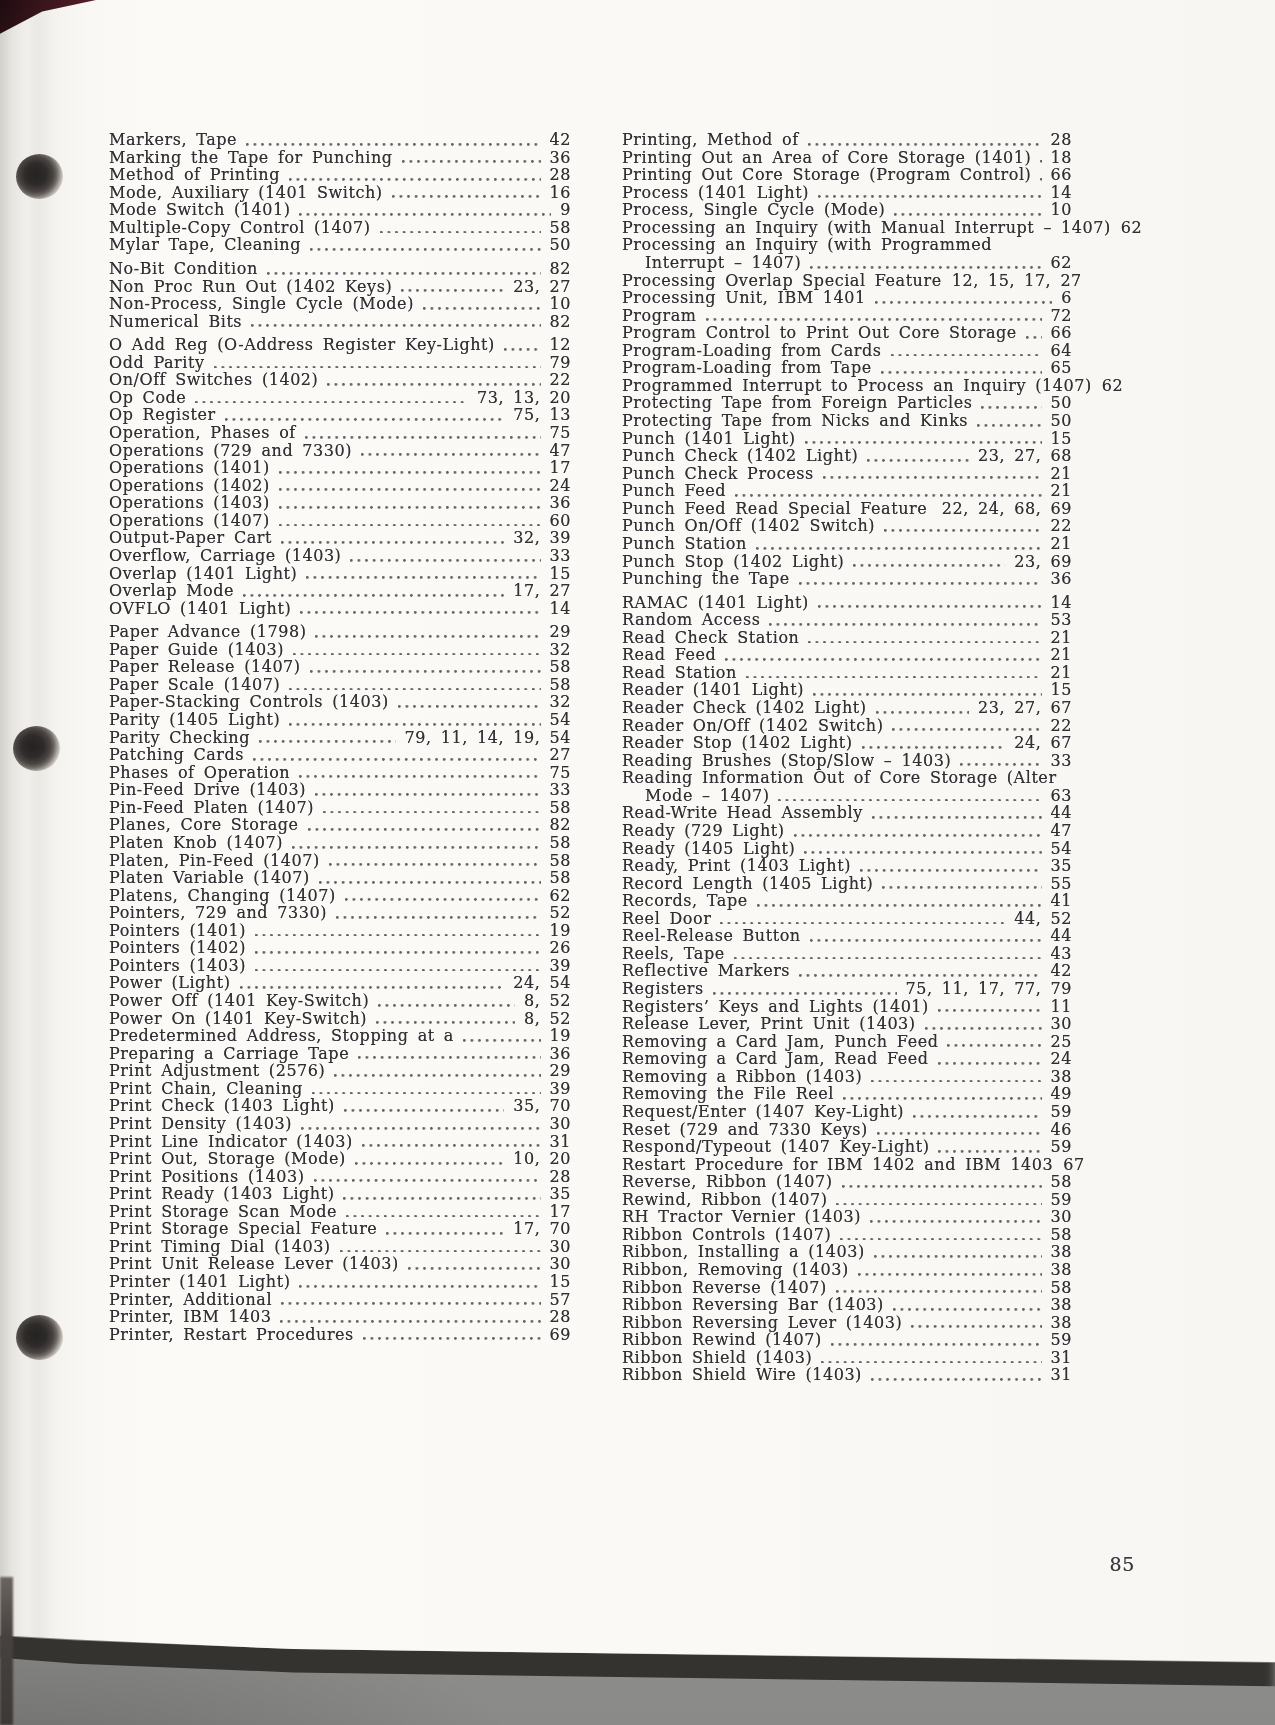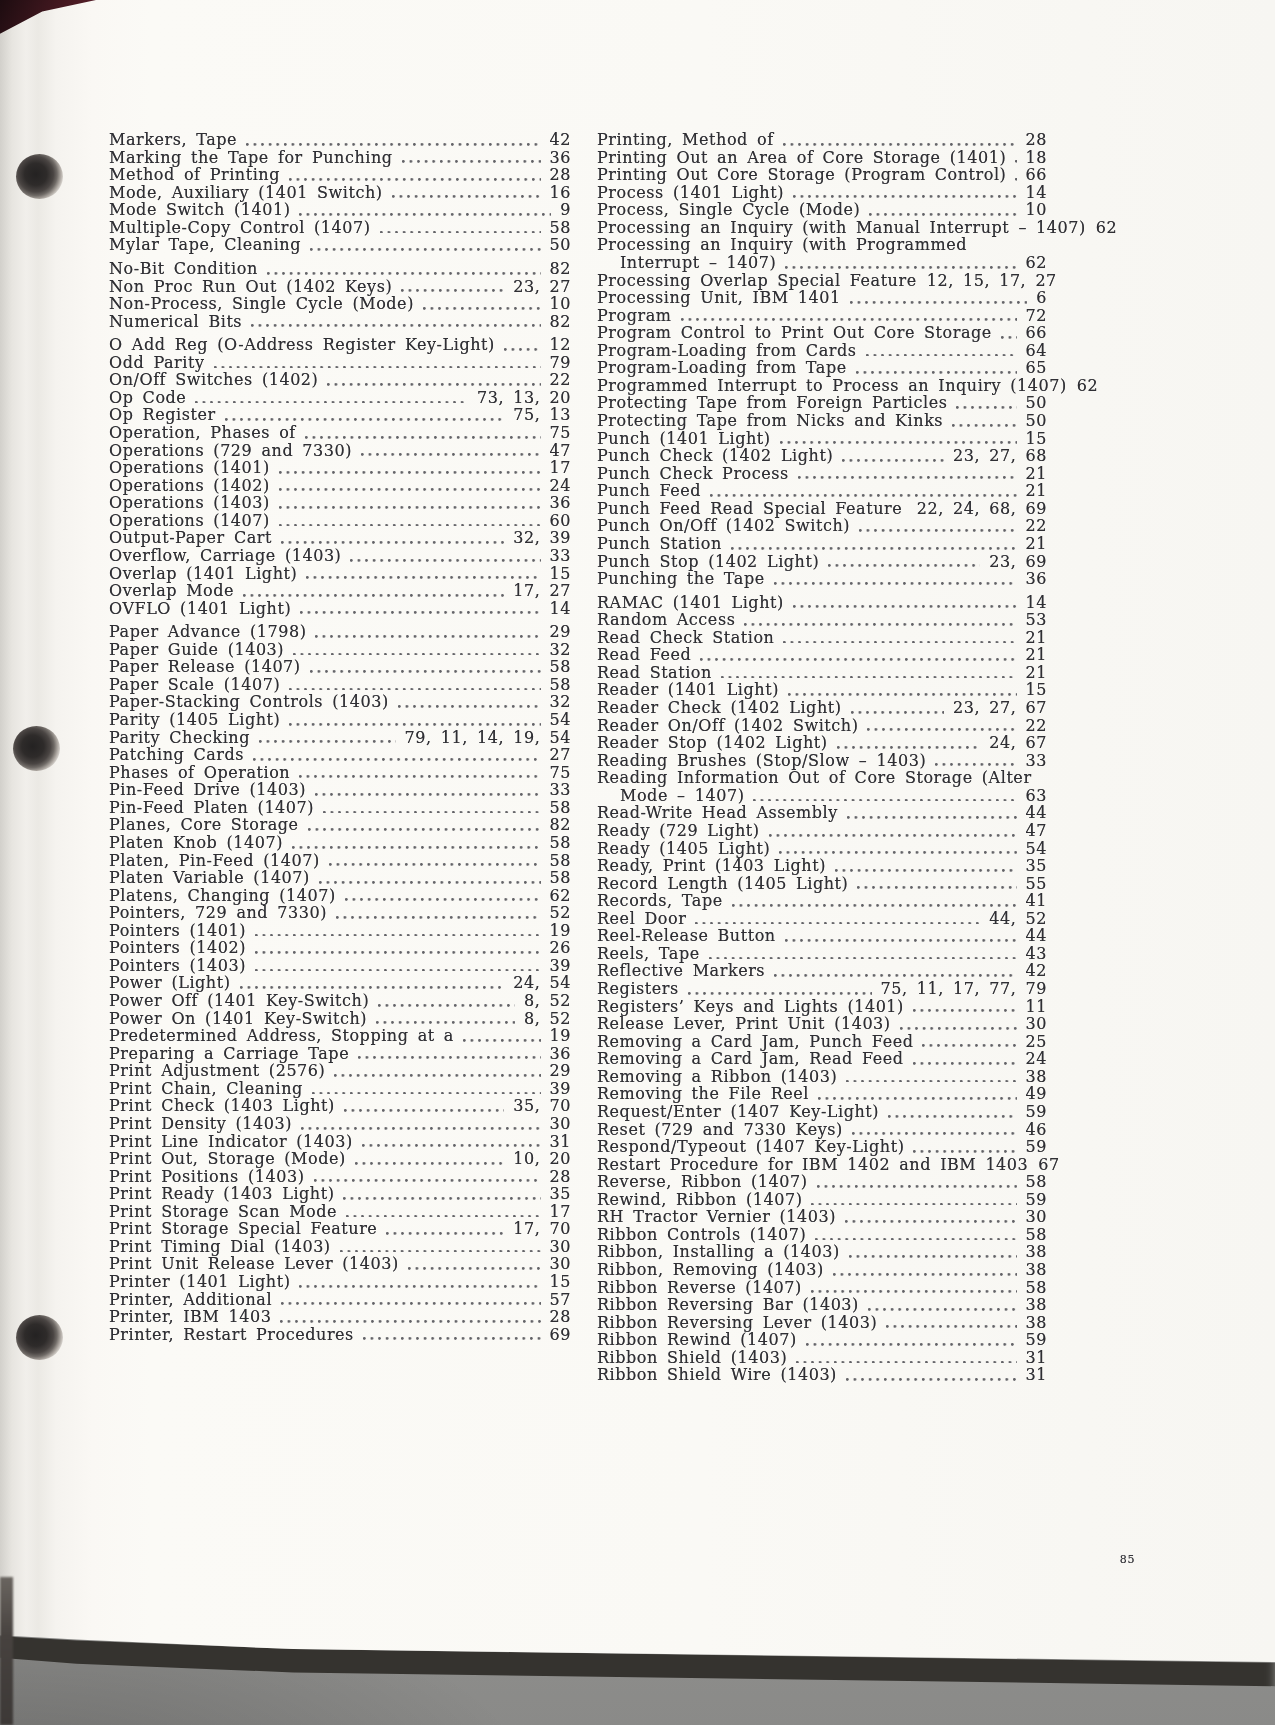--- a/index.html
+++ b/index.html
@@ -46,36 +46,36 @@
   .hole-3{left:16px;top:1315px;}
 
   .col{
     position:absolute;top:131px;
     font-size:16px;line-height:17.57px;
     color:#2f2f34;
     letter-spacing:.55px;word-spacing:3.5px;
     text-shadow:0 0 .55px rgba(44,44,50,.6);
   }
   .col-left{left:109px;width:462px;}
-  .col-right{left:597px;width:450px;}
+  .col-right{left:622px;width:450px;}
   .section{margin-top:6px;}
   .section:first-child{margin-top:0;}
   .row{display:flex;height:17.57px;align-items:baseline;}
   .row.cont{padding-left:23px;}
   .label{white-space:nowrap;}
   .leader{flex:1 1 auto;min-width:8px;position:relative;align-self:stretch;}
   .leader::before{
     content:"";position:absolute;left:9px;right:7px;bottom:3px;height:2.8px;
     background-image:radial-gradient(circle at 1.3px 1.3px, rgba(72,72,78,.85) 1.05px, rgba(0,0,0,0) 1.65px);
     background-size:7.6px 2.8px;background-repeat:repeat-x;
   }
   .pages{white-space:nowrap;padding-left:2px;}
   .page-number{
     position:absolute;left:1085px;top:1553px;width:50px;
-    text-align:right;font-size:11px;color:#38383d;
+    text-align:right;font-size:19px;color:#38383d;
     letter-spacing:.6px;text-shadow:0 0 .5px rgba(44,44,50,.6);
   }
 </style>
 </head>
 <body>
 
 <div class="scanner-bg"></div>
 <div class="page-shadow"></div>
 
 <div class="page">

